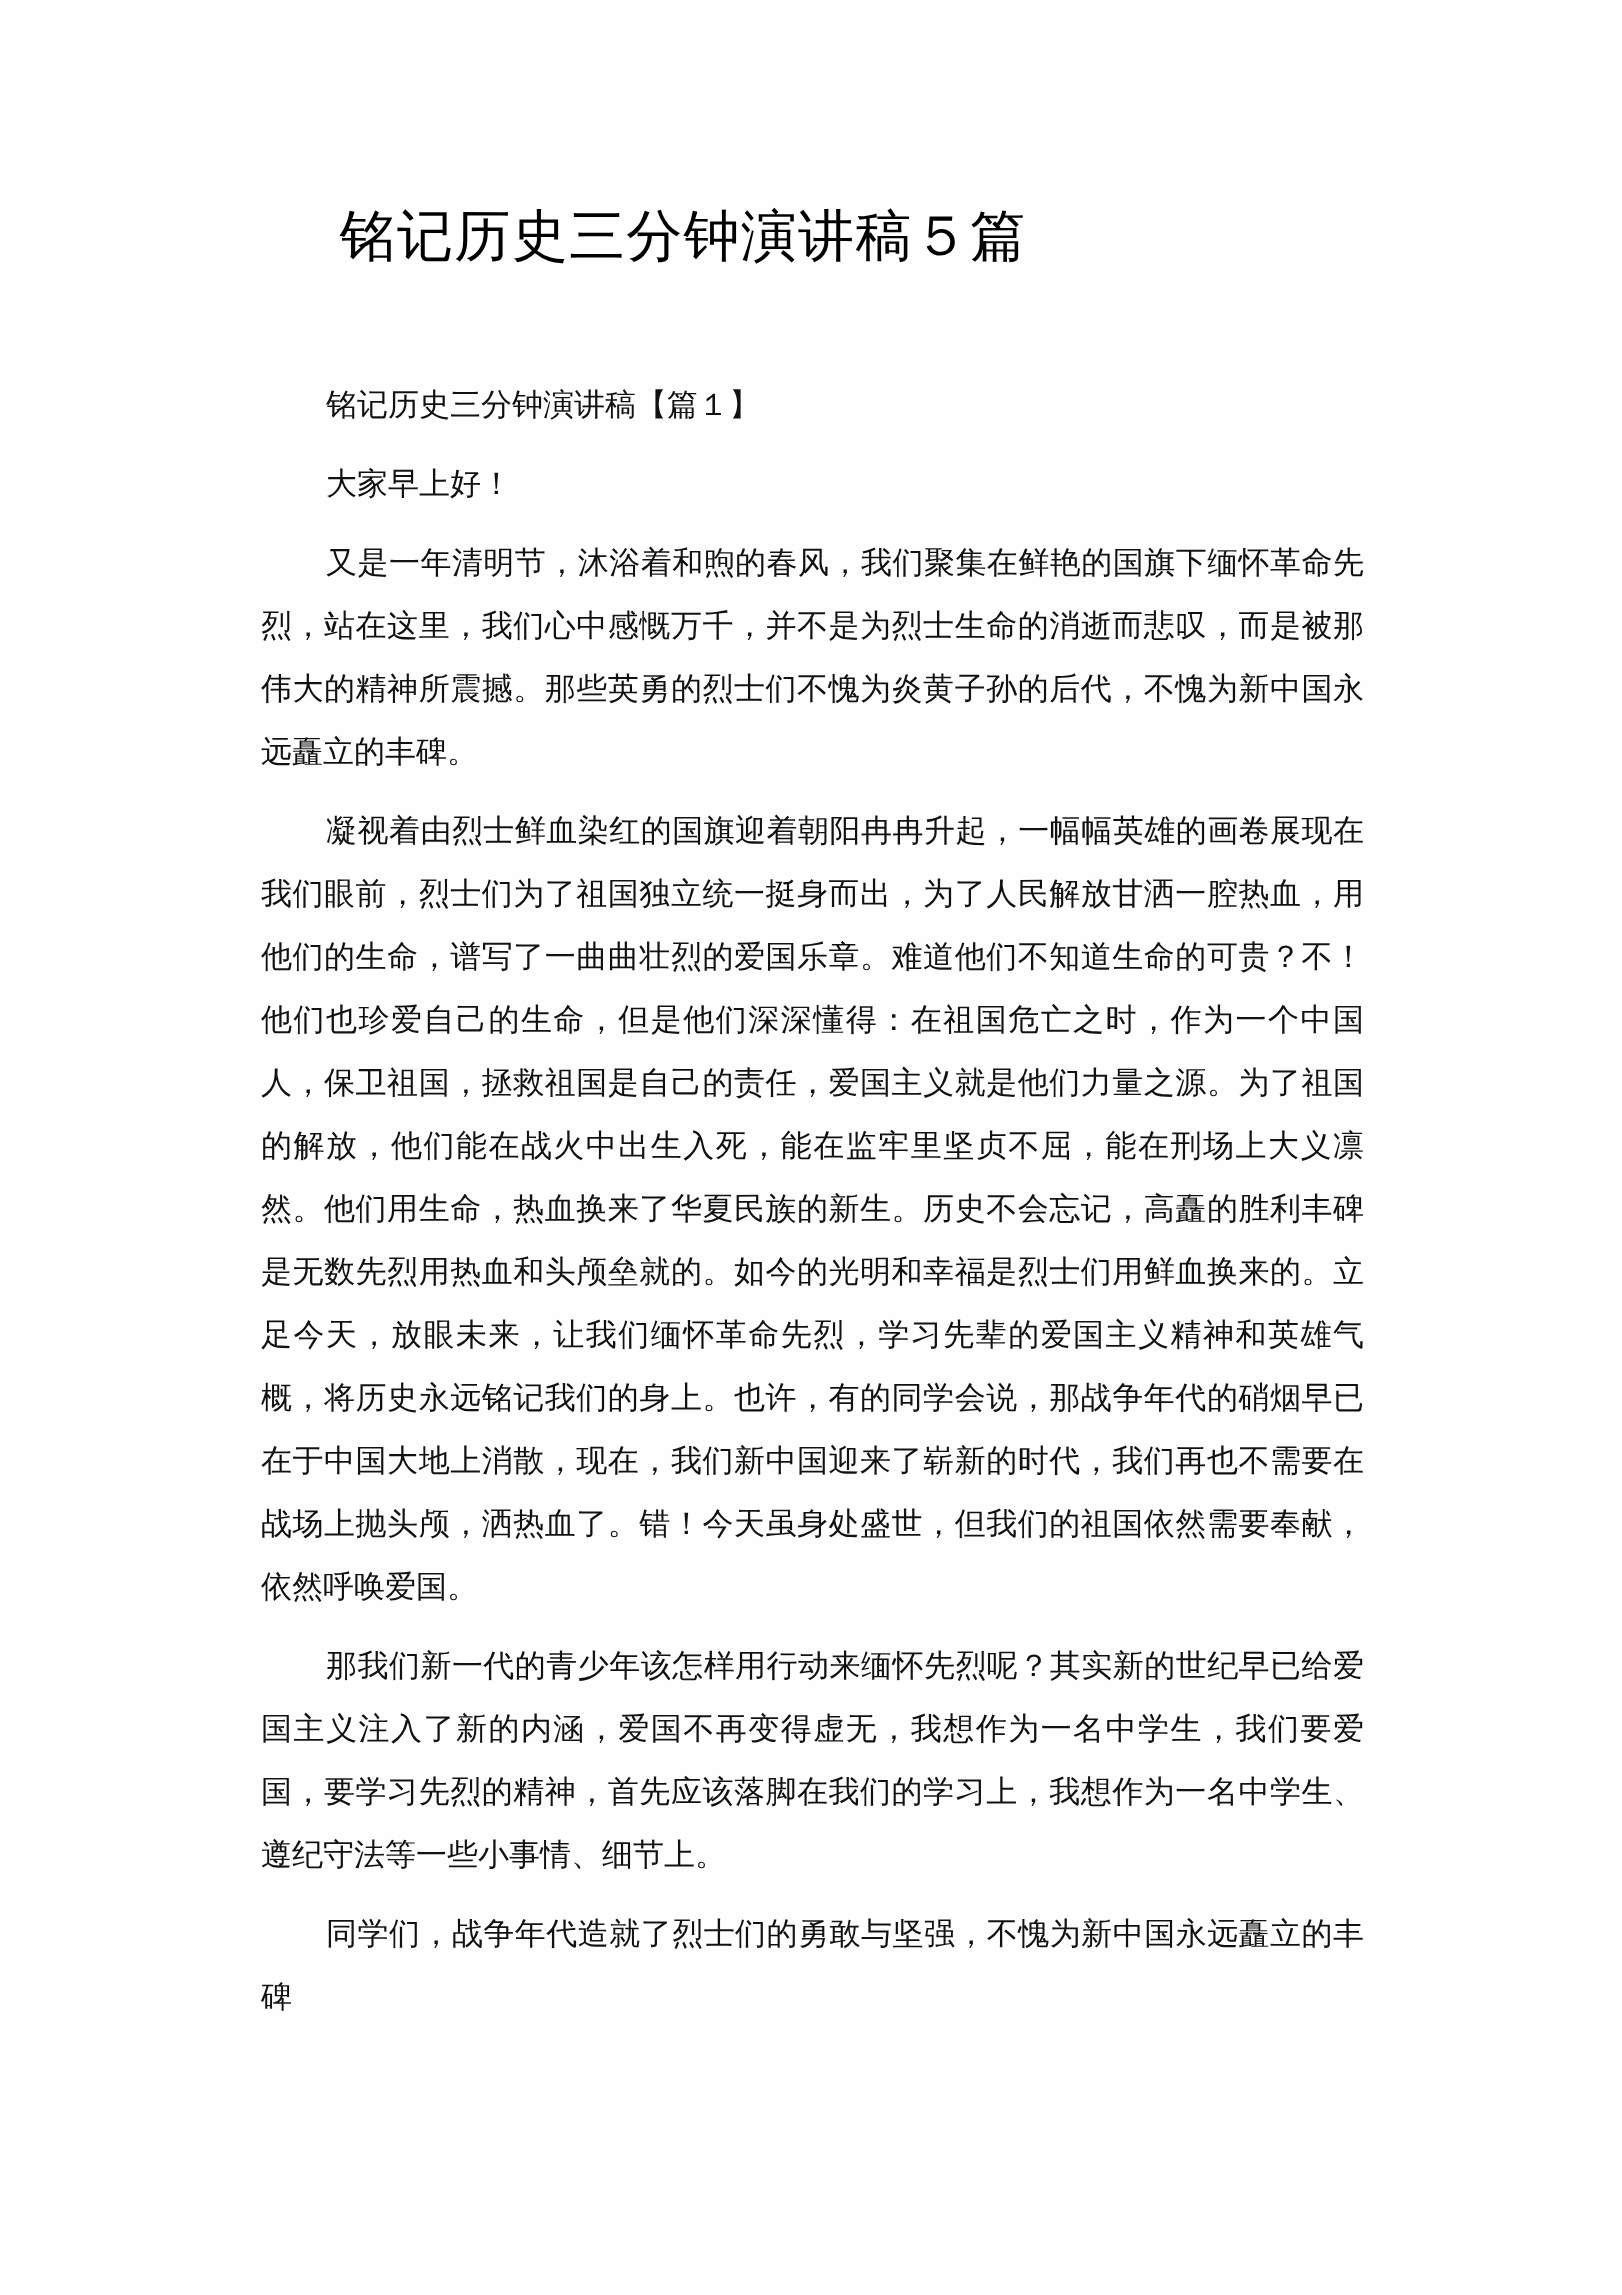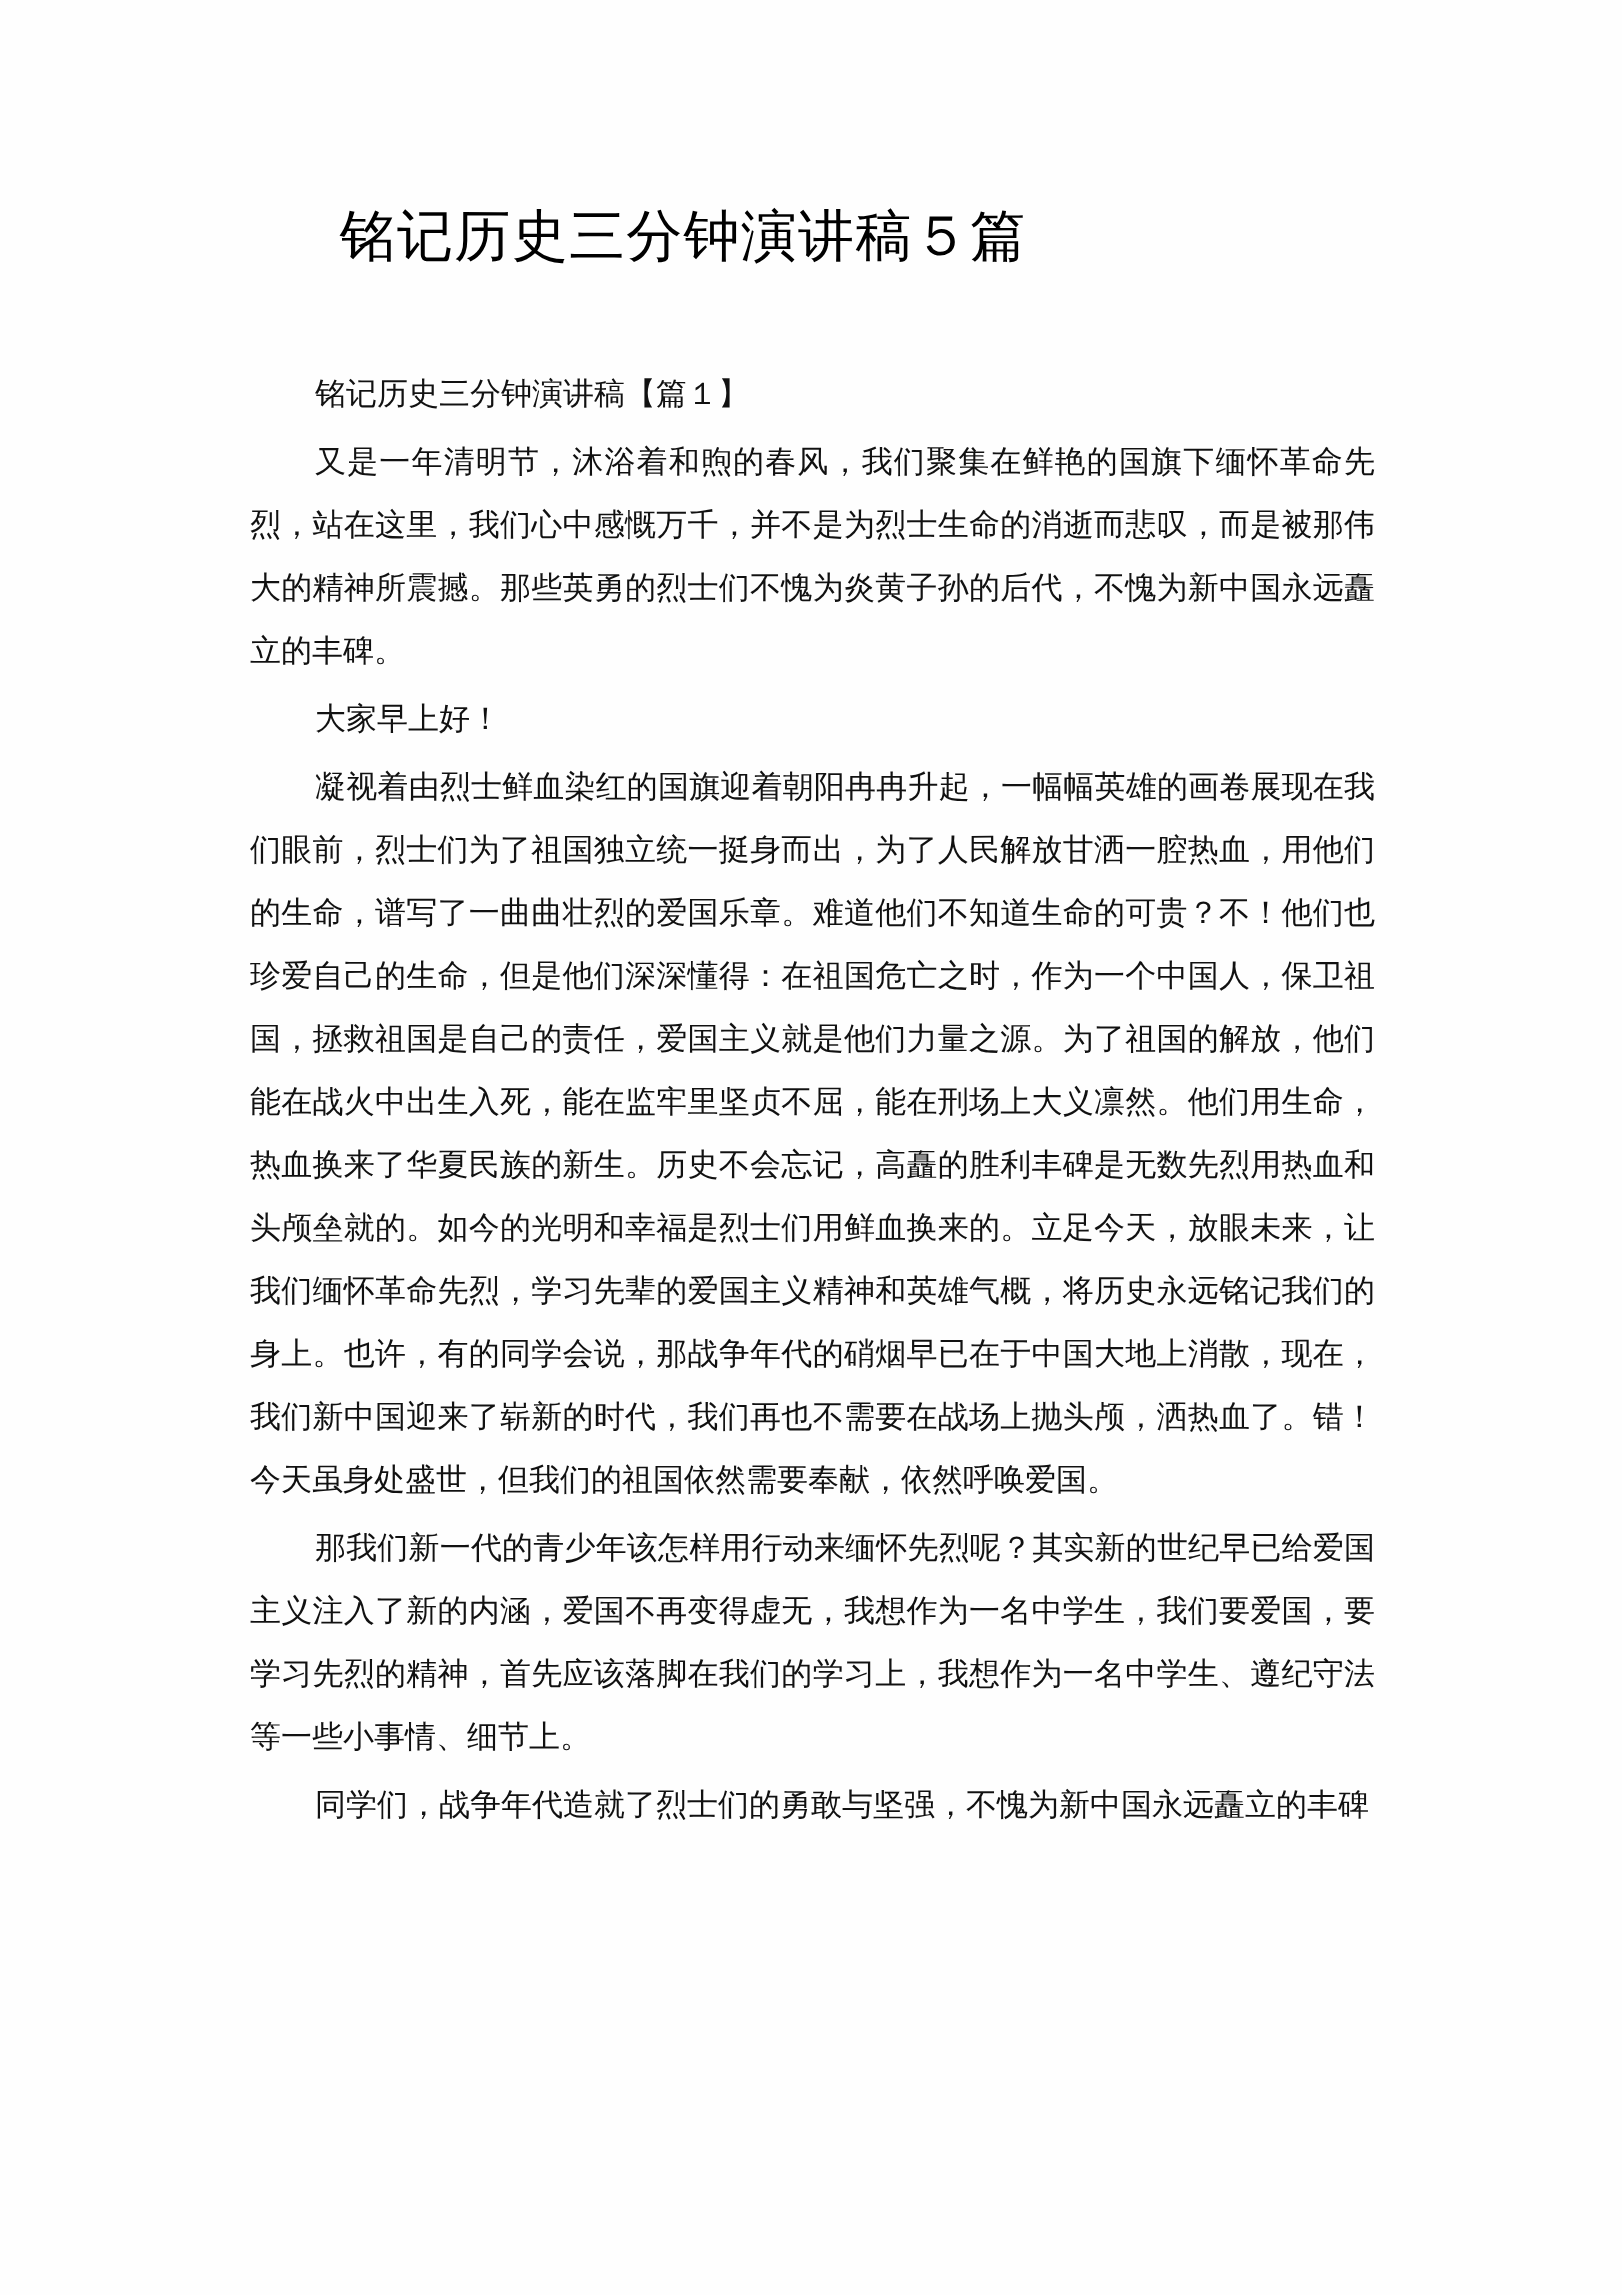--- a/index.html
+++ b/index.html
@@ -40,32 +40,32 @@
     position: absolute;
     left: 245px;
     top: 357px;
     width: 1135px;
     font-size: 31px;
     line-height: 63px;
     text-align: justify;
     text-justify: inter-character;
   }
   .body p {
-    margin: 5px;
+    margin: 16px;
     text-indent: 65px;
   }
 </style>
 </head>
 <body>
 
 <div class="page">
   <h1 class="doc-title">铭记历史三分钟演讲稿５篇</h1>
 
   <div class="body">
     <p>铭记历史三分钟演讲稿【篇１】</p>
+    <p>大家早上好！</p>
     <p>又是一年清明节，沐浴着和煦的春风，我们聚集在鲜艳的国旗下缅怀革命先烈，站在这里，我们心中感慨万千，并不是为烈士生命的消逝而悲叹，而是被那伟大的精神所震撼。那些英勇的烈士们不愧为炎黄子孙的后代，不愧为新中国永远矗立的丰碑。</p>
-    <p>大家早上好！</p>
     <p>凝视着由烈士鲜血染红的国旗迎着朝阳冉冉升起，一幅幅英雄的画卷展现在我们眼前，烈士们为了祖国独立统一挺身而出，为了人民解放甘洒一腔热血，用他们的生命，谱写了一曲曲壮烈的爱国乐章。难道他们不知道生命的可贵？不！他们也珍爱自己的生命，但是他们深深懂得：在祖国危亡之时，作为一个中国人，保卫祖国，拯救祖国是自己的责任，爱国主义就是他们力量之源。为了祖国的解放，他们能在战火中出生入死，能在监牢里坚贞不屈，能在刑场上大义凛然。他们用生命，热血换来了华夏民族的新生。历史不会忘记，高矗的胜利丰碑是无数先烈用热血和头颅垒就的。如今的光明和幸福是烈士们用鲜血换来的。立足今天，放眼未来，让我们缅怀革命先烈，学习先辈的爱国主义精神和英雄气概，将历史永远铭记我们的身上。也许，有的同学会说，那战争年代的硝烟早已在于中国大地上消散，现在，我们新中国迎来了崭新的时代，我们再也不需要在战场上抛头颅，洒热血了。错！今天虽身处盛世，但我们的祖国依然需要奉献，依然呼唤爱国。</p>
     <p>那我们新一代的青少年该怎样用行动来缅怀先烈呢？其实新的世纪早已给爱国主义注入了新的内涵，爱国不再变得虚无，我想作为一名中学生，我们要爱国，要学习先烈的精神，首先应该落脚在我们的学习上，我想作为一名中学生、遵纪守法等一些小事情、细节上。</p>
     <p>同学们，战争年代造就了烈士们的勇敢与坚强，不愧为新中国永远矗立的丰碑</p>
   </div>
 </div>
 
 
 </body></html>

